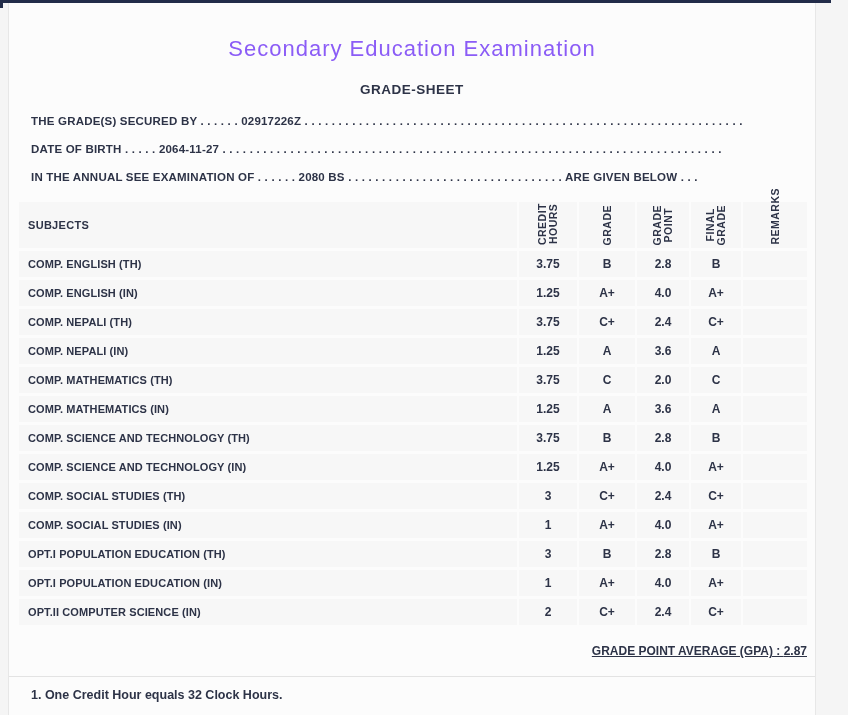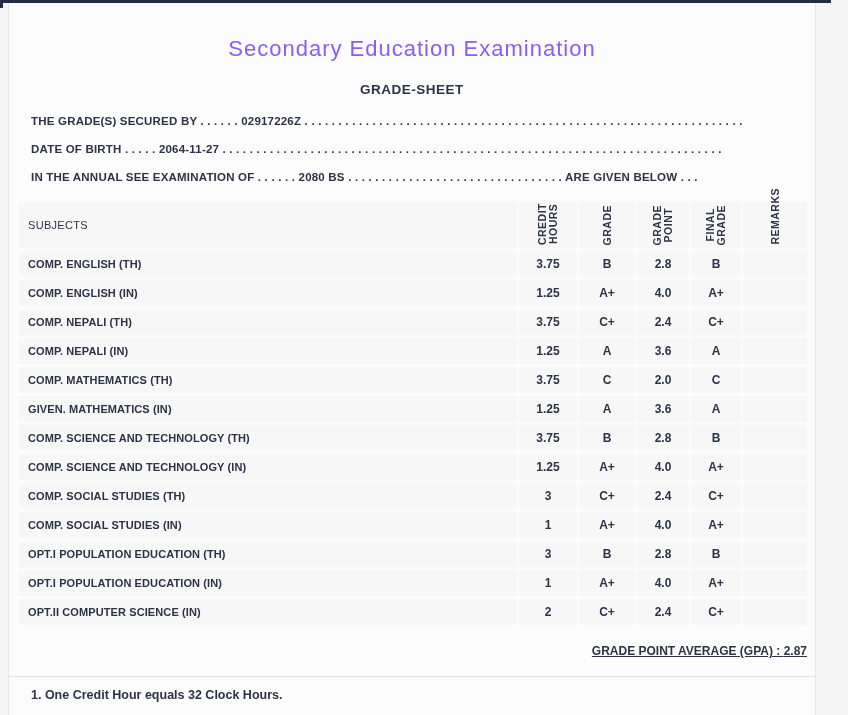--- a/index.html
+++ b/index.html
@@ -40,21 +40,21 @@
   }
   .sline span { white-space: pre; }
   table.grades {
     margin: 0 0 0 8px;
     border-collapse: separate; border-spacing: 2px 3px;
     table-layout: fixed; width: 792px;
   }
   table.grades th, table.grades td { background: #f7f7f7; }
   th.subjects-head {
     height: 46px; text-align: left; vertical-align: middle;
-    padding-left: 9px; font-size: 11px; font-weight: 400; letter-spacing: 0.3px;
+    padding-left: 9px; font-size: 11px; font-weight: 700; letter-spacing: 0.3px;
   }
   th.vcell { height: 46px; position: relative; }
   .vtext {
     position: absolute; bottom: 3px; left: 50%;
     transform: translateX(-50%) rotate(180deg);
     writing-mode: vertical-rl; white-space: nowrap;
     font-size: 10.5px; font-weight: 700; letter-spacing: 0.5px;
     line-height: 11px; color: #2d3347;
   }
   td.subj {
@@ -159,21 +159,21 @@
     </tr>
         <tr>
       <td class="subj">COMP. MATHEMATICS (TH)</td>
       <td class="val">3.75</td>
       <td class="val">C</td>
       <td class="val">2.0</td>
       <td class="val">C</td>
       <td class="val"></td>
     </tr>
         <tr>
-      <td class="subj">GIVEN. MATHEMATICS (IN)</td>
+      <td class="subj">COMP. MATHEMATICS (IN)</td>
       <td class="val">1.25</td>
       <td class="val">A</td>
       <td class="val">3.6</td>
       <td class="val">A</td>
       <td class="val"></td>
     </tr>
         <tr>
       <td class="subj">COMP. SCIENCE AND TECHNOLOGY (TH)</td>
       <td class="val">3.75</td>
       <td class="val">B</td>

